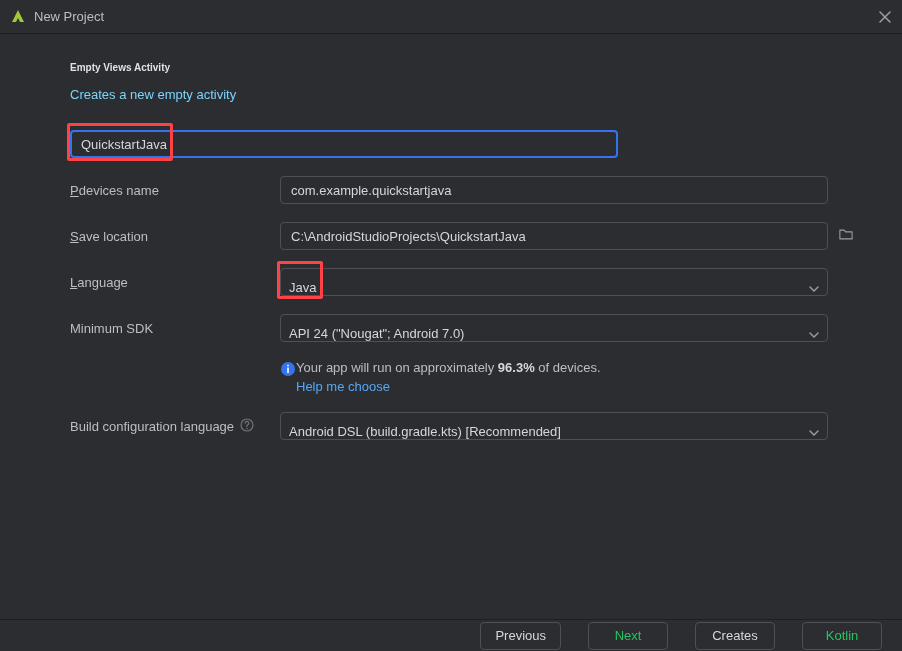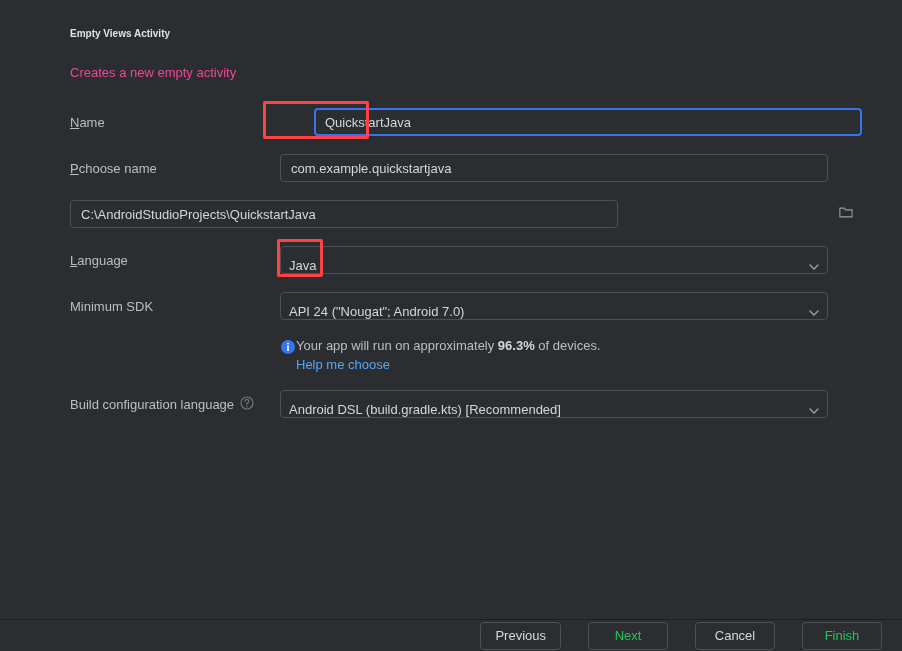--- a/index.html
+++ b/index.html
@@ -22,21 +22,21 @@
   .titlebar .app-icon { width: 16px; height: 16px; margin-right: 8px; }
   .titlebar .title { flex: 1; color: #bcbec4; font-size: 13px; }
   .titlebar .close { width: 14px; height: 14px; cursor: pointer; color: #9aa0a6; }
 
   .content {
     flex: 1; overflow: auto;
     padding: 28px 40px 10px 70px;
   }
 
   .heading { font-size: 10px; font-weight: 600; color: #dfe1e5; }
-  .description { margin-top: 26px; color: #ec4899; }
+  .description { margin-top: 14px; color: #7dd3fc; }
 
   .form { margin-top: 28px; display: flex; flex-direction: column; gap: 18px; }
   .row { display: flex; align-items: center; }
   .label-col { width: 210px; color: #bcbec4; display:flex; align-items:center; gap:6px;}
   .field-col { flex: 1; }
 
   .underline { text-decoration: underline; text-decoration-thickness: 1px; }
 
   .row-name .field-col { position: relative; }
   .row-lang .field-col { position: relative; }
@@ -49,21 +49,20 @@
     border-radius: 4px;
     padding: 0 8px;
     color: #d5d7dc;
     font-size: 13px;
     display: flex; align-items: center;
     position: relative;
   }
   .textfield.focused {
     border: 2px solid #3574f0;
     padding: 0 7px;
-    margin-left: 48px;
   }
   .textfield input {
     background: transparent; border: none; outline: none;
     color: #d5d7dc; font-size: 13px; width: 100%;
     font-family: inherit;
   }
   .selectfield {
     cursor: pointer;
     justify-content: space-between;
     align-items: flex-end;
@@ -111,51 +110,64 @@
     padding: 0 14px;
     font-size: 13px;
     cursor: pointer;
   }
   .btn.disabled { color: #22c55e; cursor: default; }
 </style>
 </head>
 <body>
 <div class="window">
 
+  <div class="titlebar">
+    <span class="app-icon">
+      <svg viewBox="0 0 16 16" width="16" height="16">
+        <path d="M8 1 L2 13 L6 13 L8 9 L10 13 L14 13 Z" fill="#a4c639"></path>
+      </svg>
+    </span>
+    <span class="title">New Project</span>
+    <span class="close">
+      <svg viewBox="0 0 14 14" width="14" height="14">
+          <path d="M2 2 L12 12 M12 2 L2 12" stroke="currentColor" stroke-width="1.5" stroke-linecap="round"></path>
+        </svg>
+    </span>
+  </div>
 
   <div class="content">
     <div class="heading">Empty Views Activity</div>
     <div class="description">Creates a new empty activity</div>
 
     <div class="form">
 
       <div class="row row-name">
-        <div class="label-col">
-          <span><span class="underline">N</span><span>ame</span></span>
-        </div>
         <div class="field-col">
           <div class="textfield focused">
             <input type="text" value="QuickstartJava" style="">
           </div>
           <div class="highlight hl-name"></div>
         </div>
       </div>
 
       <div class="row">
         <div class="label-col">
-          <span><span class="underline">P</span><span>choose name</span></span>
+          <span><span class="underline">P</span><span>devices name</span></span>
         </div>
         <div class="field-col">
           <div class="textfield">
             <input type="text" value="com.example.quickstartjava" style="">
           </div>
         </div>
       </div>
 
       <div class="row">
+        <div class="label-col">
+          <span><span class="underline">S</span><span>ave location</span></span>
+        </div>
         <div class="field-col">
           <div class="folderfield">
             <div class="textfield">
               <input type="text" value="C:\AndroidStudioProjects\QuickstartJava" style="">
             </div>
             <span class="folder-icon-wrap">
               <svg viewBox="0 0 16 16" width="16" height="14">
                   <path d="M1 3h5l1.5 2H15v8H1z" fill="none" stroke="currentColor" stroke-width="1.2" stroke-linejoin="round"></path>
                 </svg>
             </span>
@@ -236,17 +248,17 @@
           </div>
         </div>
       </div>
 
     </div>
   </div>
 
   <div class="footer">
     <button class="btn">Previous</button>
     <button class="btn disabled">Next</button>
-    <button class="btn">Cancel</button>
-    <button class="btn disabled">Finish</button>
+    <button class="btn">Creates</button>
+    <button class="btn disabled">Kotlin</button>
   </div>
 
 </div>
 
 </body></html>

